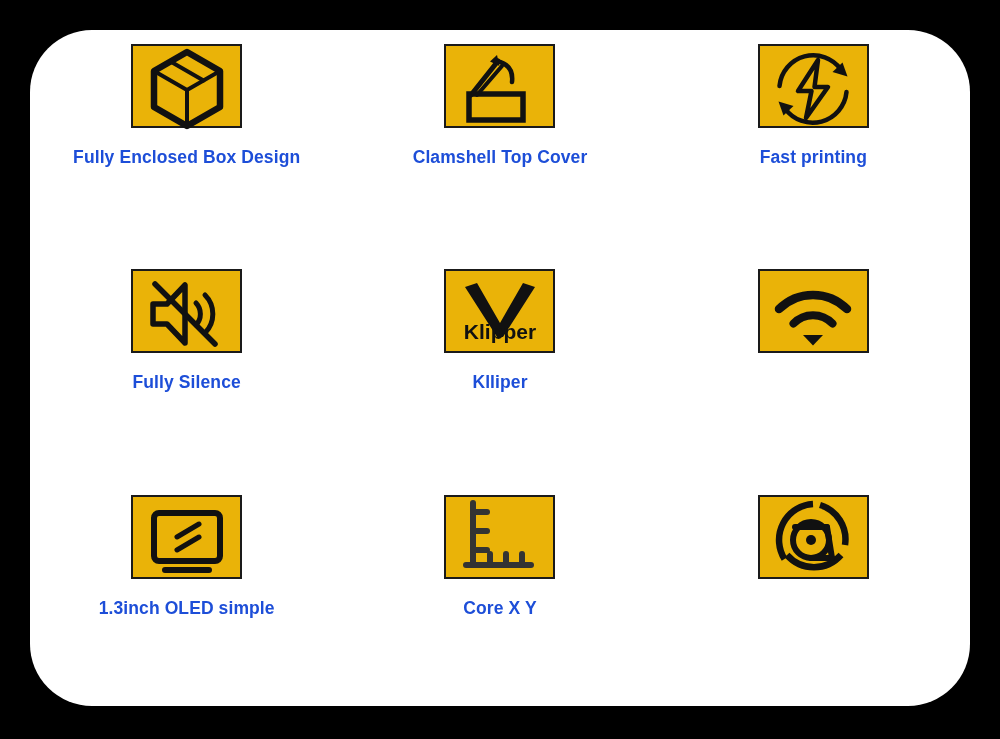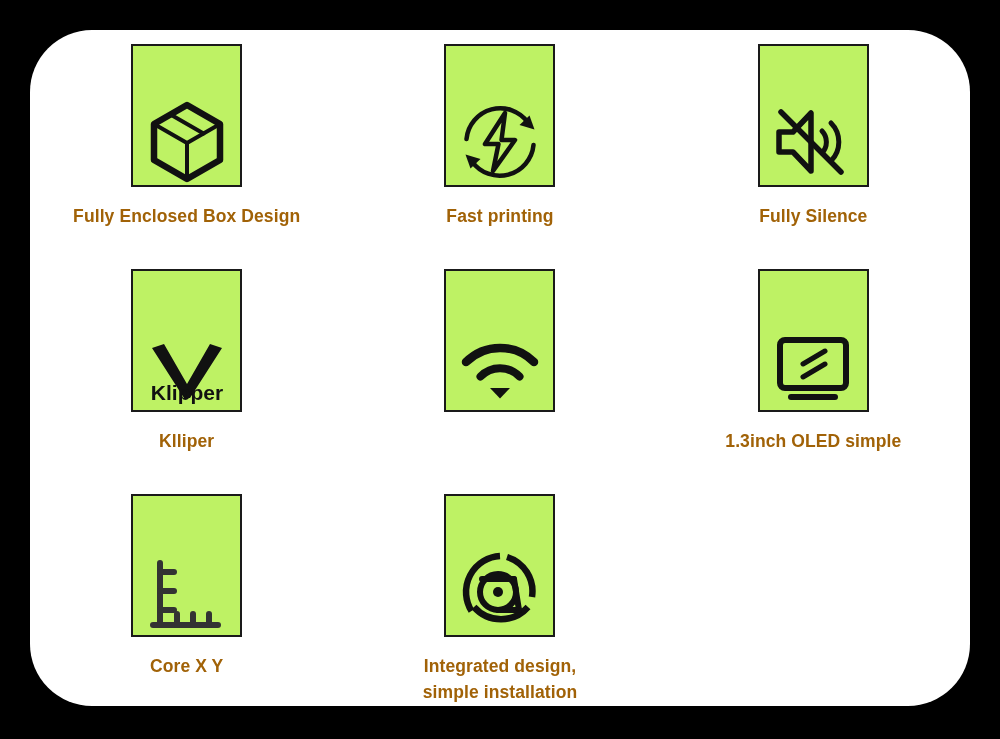--- a/index.html
+++ b/index.html
@@ -37,36 +37,36 @@
   .feature-cell {
     display: flex;
     flex-direction: column;
     align-items: center;
     justify-content: flex-start;
     padding-top: 14px;
     box-sizing: border-box;
   }
   .icon-frame {
     width: 111px;
-    height: 143px;
+    height: 84px;
     border: 2.5px solid #1a1a1a;
     box-sizing: border-box;
     display: flex;
-    align-items: flex-end;
+    align-items: flex-start;
     justify-content: center;
-    background: #bef264;
+    background: #eab308;
   }
   .icon-frame svg {
     display: block;
   }
   .feature-label {
     margin-top: 16px;
     font-size: 17.5px;
     font-weight: bold;
-    color: #a16207;
+    color: #1d4ed8;
     text-align: center;
     line-height: 1.55;
     letter-spacing: 0.1px;
     white-space: pre-line;
   }
   
   .feature-cell.two-line .feature-label {
     line-height: 1.52;
   }
 </style>
@@ -87,20 +87,37 @@
               <path d="M10 25 L43 44 L76 25"></path>
               <path d="M43 44 L43 80"></path>
               <path d="M26.5 15.5 L59.5 34.5"></path>
             </g>
           </svg>
         </span>
       </div>
       <div class="feature-label">Fully Enclosed Box Design</div>
     </div>
 
+    <div class="feature-cell">
+      <div class="icon-frame">
+        <span>
+          <svg width="86" height="86" viewBox="0 0 86 86">
+
+            <rect x="12" y="48" width="54" height="26" fill="none" stroke="#111111" stroke-width="5.5"></rect>
+
+            <path d="M14 49 L41 15" fill="none" stroke="#111111" stroke-width="5" stroke-linecap="round"></path>
+            <path d="M20 49 L45 20" fill="none" stroke="#111111" stroke-width="4" stroke-linecap="round"></path>
+
+            <path d="M40 15 Q57 19 55 36" fill="none" stroke="#111111" stroke-width="4.5" stroke-linecap="round"></path>
+            <path d="M40 9 L33 15.5 L42.5 20 Z" fill="#111111"></path>
+          </svg>
+        </span>
+      </div>
+      <div class="feature-label">Clamshell Top Cover</div>
+    </div>
 
     <div class="feature-cell">
       <div class="icon-frame">
         <span>
           <svg width="86" height="86" viewBox="0 0 86 86">
 
             <path d="M9.5 40 A34 34 0 0 1 71 23.5" fill="none" stroke="#111111" stroke-width="4.5" stroke-linecap="round"></path>
             <path d="M77.5 30.5 L72.5 16.5 L62.5 26 Z" fill="#111111"></path>
 
             <path d="M76.5 46 A34 34 0 0 1 15 62.5" fill="none" stroke="#111111" stroke-width="4.5" stroke-linecap="round"></path>
@@ -208,18 +225,16 @@
             <circle cx="41" cy="43" r="18" fill="none" stroke="#111111" stroke-width="6"></circle>
 
             <circle cx="41" cy="43" r="5" fill="#111111"></circle>
 
             <path d="M25 30 L57 30" fill="none" stroke="#111111" stroke-width="6" stroke-linecap="round"></path>
             <path d="M41 61 L62 61" fill="none" stroke="#111111" stroke-width="6" stroke-linecap="round"></path>
             <path d="M57 30 L62 61" fill="none" stroke="#111111" stroke-width="6" stroke-linecap="round"></path>
           </svg>
         </span>
       </div>
-      <div class="feature-label">Integrated design,
-simple installation</div>
     </div>
 
   </div>
 </div>
 
 </body></html>

